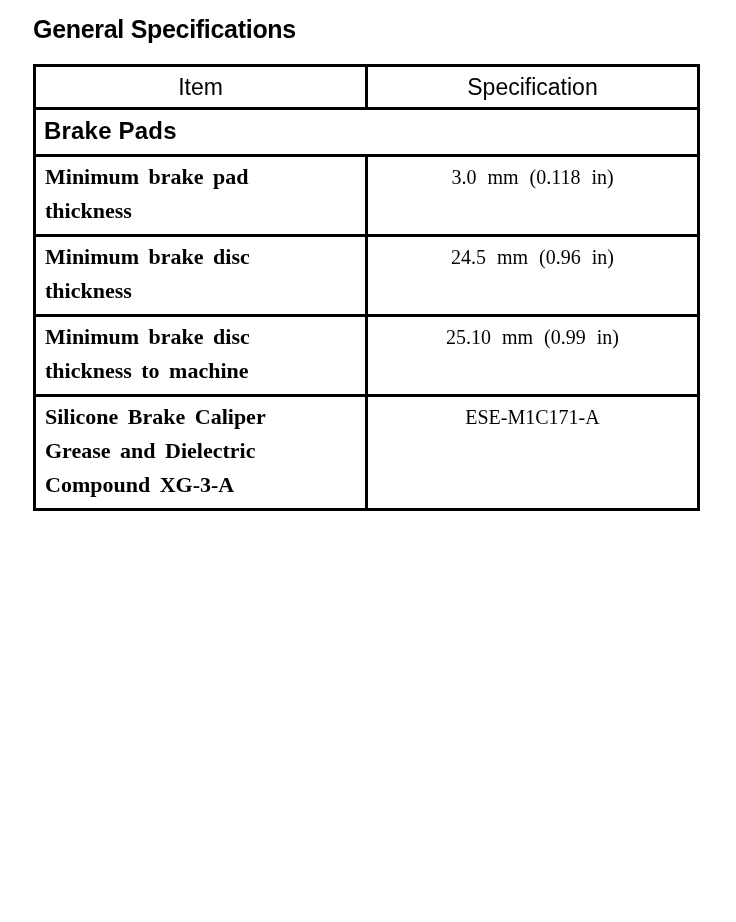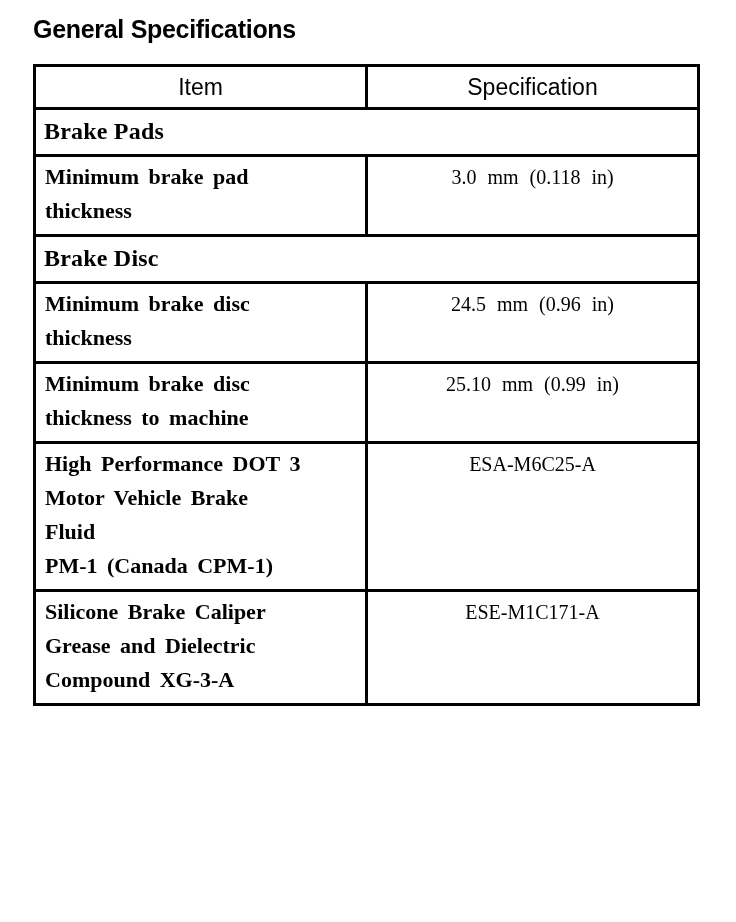--- a/index.html
+++ b/index.html
@@ -44,21 +44,21 @@
   th.col-head {
     font-family: "Liberation Sans", sans-serif;
     font-weight: normal;
     font-size: 23px;
     text-align: center;
     vertical-align: middle;
     padding: 0;
     height: 40px;
   }
   td.section-cell {
-    font-family: Liberation Serif, serif;
+    font-family: Liberation Sans, sans-serif;
     font-weight: bold;
     font-size: 24px;
     vertical-align: middle;
     text-align: left;
     padding: 2px 6px 4px 8px;
     height: 38px;
     letter-spacing: 0.2px;
   }
   td.item-cell {
     font-size: 22px;
@@ -100,41 +100,31 @@
     <tbody>
       <tr style="height:44px;">
         <td class="section-cell" colspan="2">Brake Pads</td>
       </tr>
       <tr style="height:76px;">
         <td class="item-cell">Minimum brake pad
 thickness</td>
         <td class="spec-cell">3.0 mm (0.118 in)</td>
       </tr>
 
-      <tr style="height:45px;">
-        <td class="section-cell" colspan="2">Brake Disc</td>
-      </tr>
       <tr style="height:75px;">
         <td class="item-cell">Minimum brake disc
 thickness</td>
         <td class="spec-cell">24.5 mm (0.96 in)</td>
       </tr>
       <tr style="height:75px;">
         <td class="item-cell">Minimum brake disc
 thickness to machine</td>
         <td class="spec-cell">25.10 mm (0.99 in)</td>
       </tr>
 
-      <tr style="height:138px;">
-        <td class="item-cell">High Performance DOT 3
-Motor Vehicle Brake
-Fluid
-PM-1 (Canada CPM-1)</td>
-        <td class="spec-cell">ESA-M6C25-A</td>
-      </tr>
       <tr style="height:105px;">
         <td class="item-cell">Silicone Brake Caliper
 Grease and Dielectric
 Compound XG-3-A</td>
         <td class="spec-cell">ESE-M1C171-A</td>
       </tr>
     </tbody>
   </table>
 
 </div>

